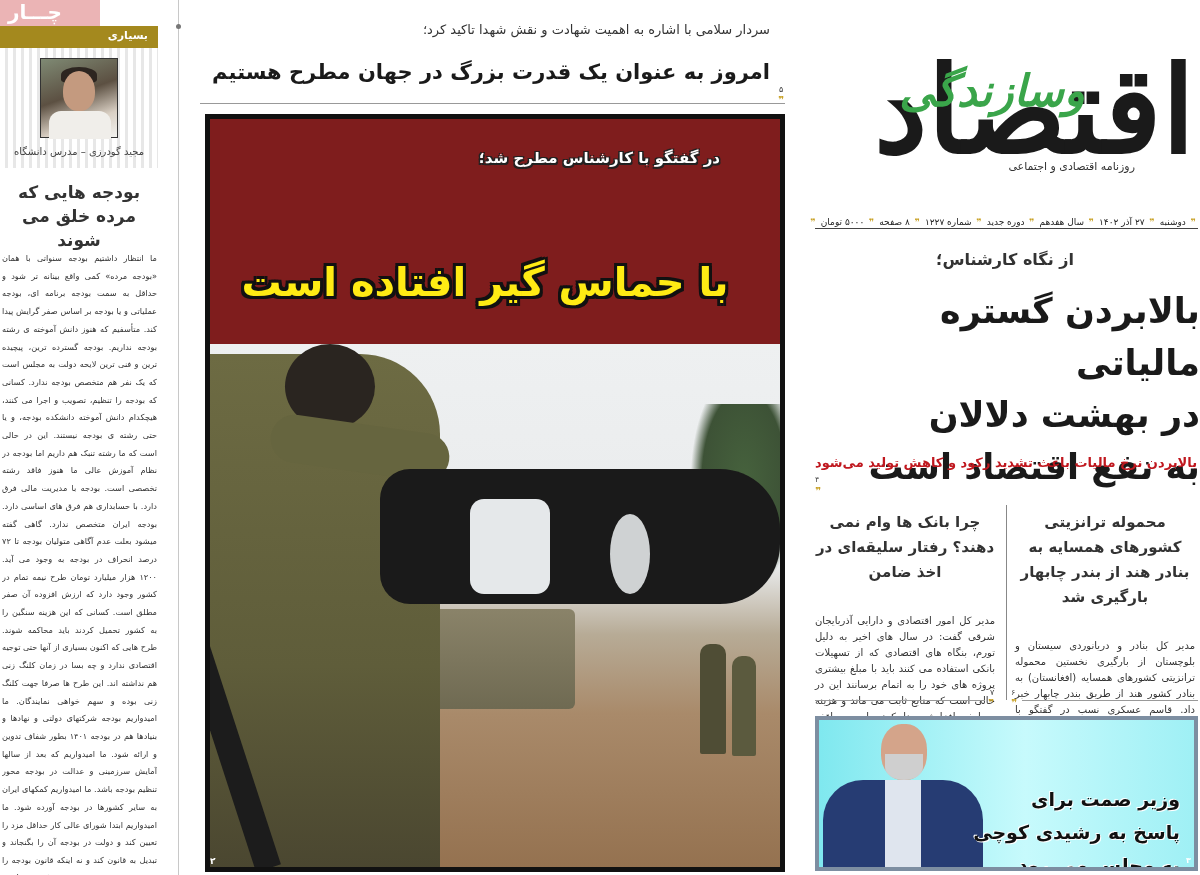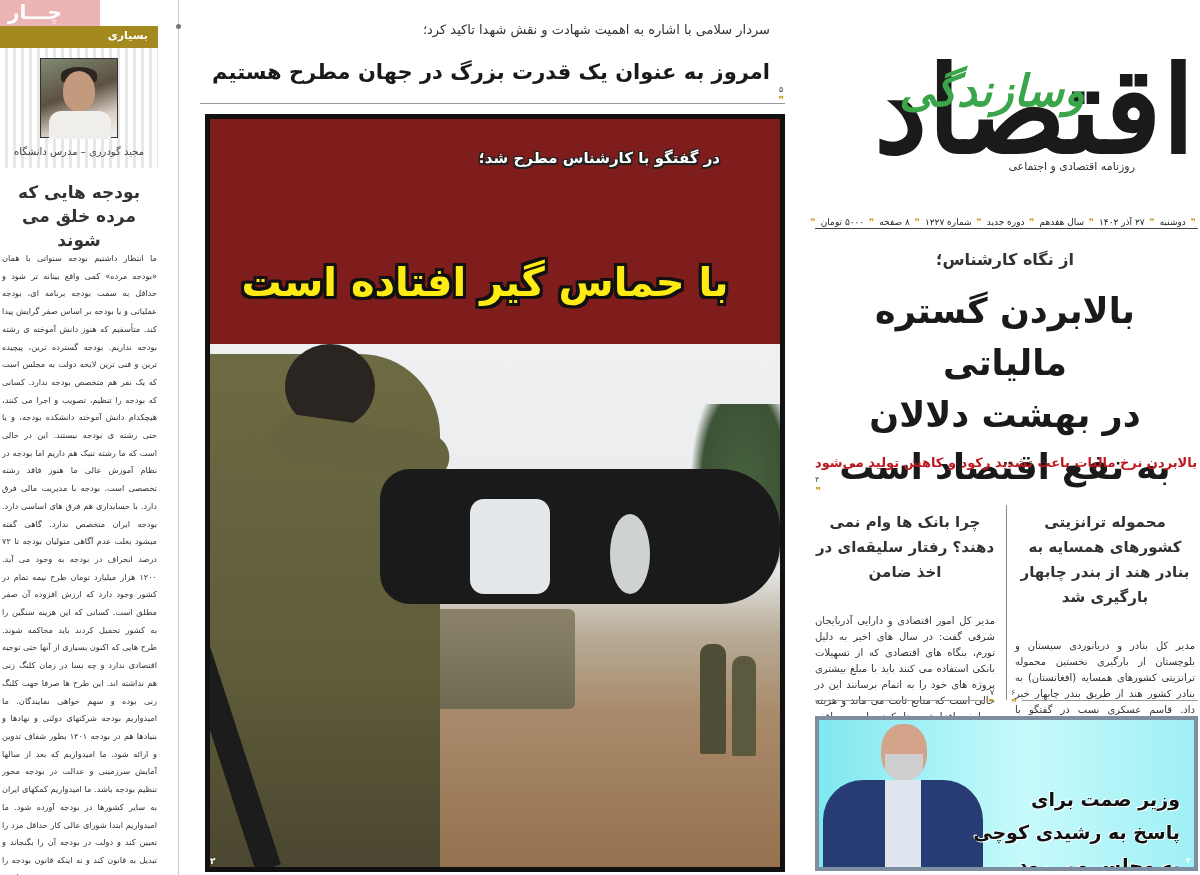--- a/index.html
+++ b/index.html
@@ -57,21 +57,21 @@
   
   .masthead { position: absolute; left: 810px; top: 5px; width: 385px; height: 190px; }
   .mast-black { position: absolute; right: 0; top: 40px; font: bold 120px/130px "DejaVu Serif", serif; color: #1a1a1a; letter-spacing: -6px; }
   .mast-green { position: absolute; right: 110px; top: 60px; font: italic bold 44px "DejaVu Serif", serif; color: #3aa54a; }
   .mast-sub { position: absolute; right: 60px; top: 155px; font-size: 11px; color: #333; }
   .dateline { position: absolute; left: 815px; top: 210px; width: 383px; font-size: 9px; color: #222; text-align: right; white-space: nowrap; margin-top: 7px; }
   .dateline .sep { color: #c9a227; font-weight: bold; margin: 0 2px; }
   .right-rule { position: absolute; left: 815px; top: 228px; width: 383px; height: 1px; background: #444; }
 
   .r-kicker { position: absolute; left: 815px; top: 250px; width: 380px; text-align: center; font: bold 16px "DejaVu Sans", sans-serif; color: #333; }
-  .r-headline { position: absolute; left: 810px; top: 285px; width: 390px; text-align: center; font: bold 35px/52px "DejaVu Sans", sans-serif; color: #1a1a1a; }
+  .r-headline { position: absolute; left: 810px; top: 285px; width: 390px; text-align: right; font: bold 35px/52px "DejaVu Sans", sans-serif; color: #1a1a1a; }
   .r-sub { position: absolute; left: 815px; top: 455px; width: 385px; text-align: left; font: bold 13px "DejaVu Sans", sans-serif; color: #c0181f; }
   .page-num-r4 { position: absolute; left: 815px; top: 475px; font-size: 8px; color: #444; }
   .q-r4 { left: 815px; top: 485px; }
 
   .col-divider { position: absolute; left: 1006px; top: 505px; width: 1px; height: 195px; background: #888; }
   .story { position: absolute; top: 510px; width: 180px; }
   .story.s1 { left: 1015px; }
   .story.s2 { left: 815px; }
   .story-title { text-align: center; font: bold 15px/25px "DejaVu Sans", sans-serif; color: #333; }
   .story-body { margin-top: 28px; font-size: 10px; line-height: 16px; color: #333; text-align: justify; }

